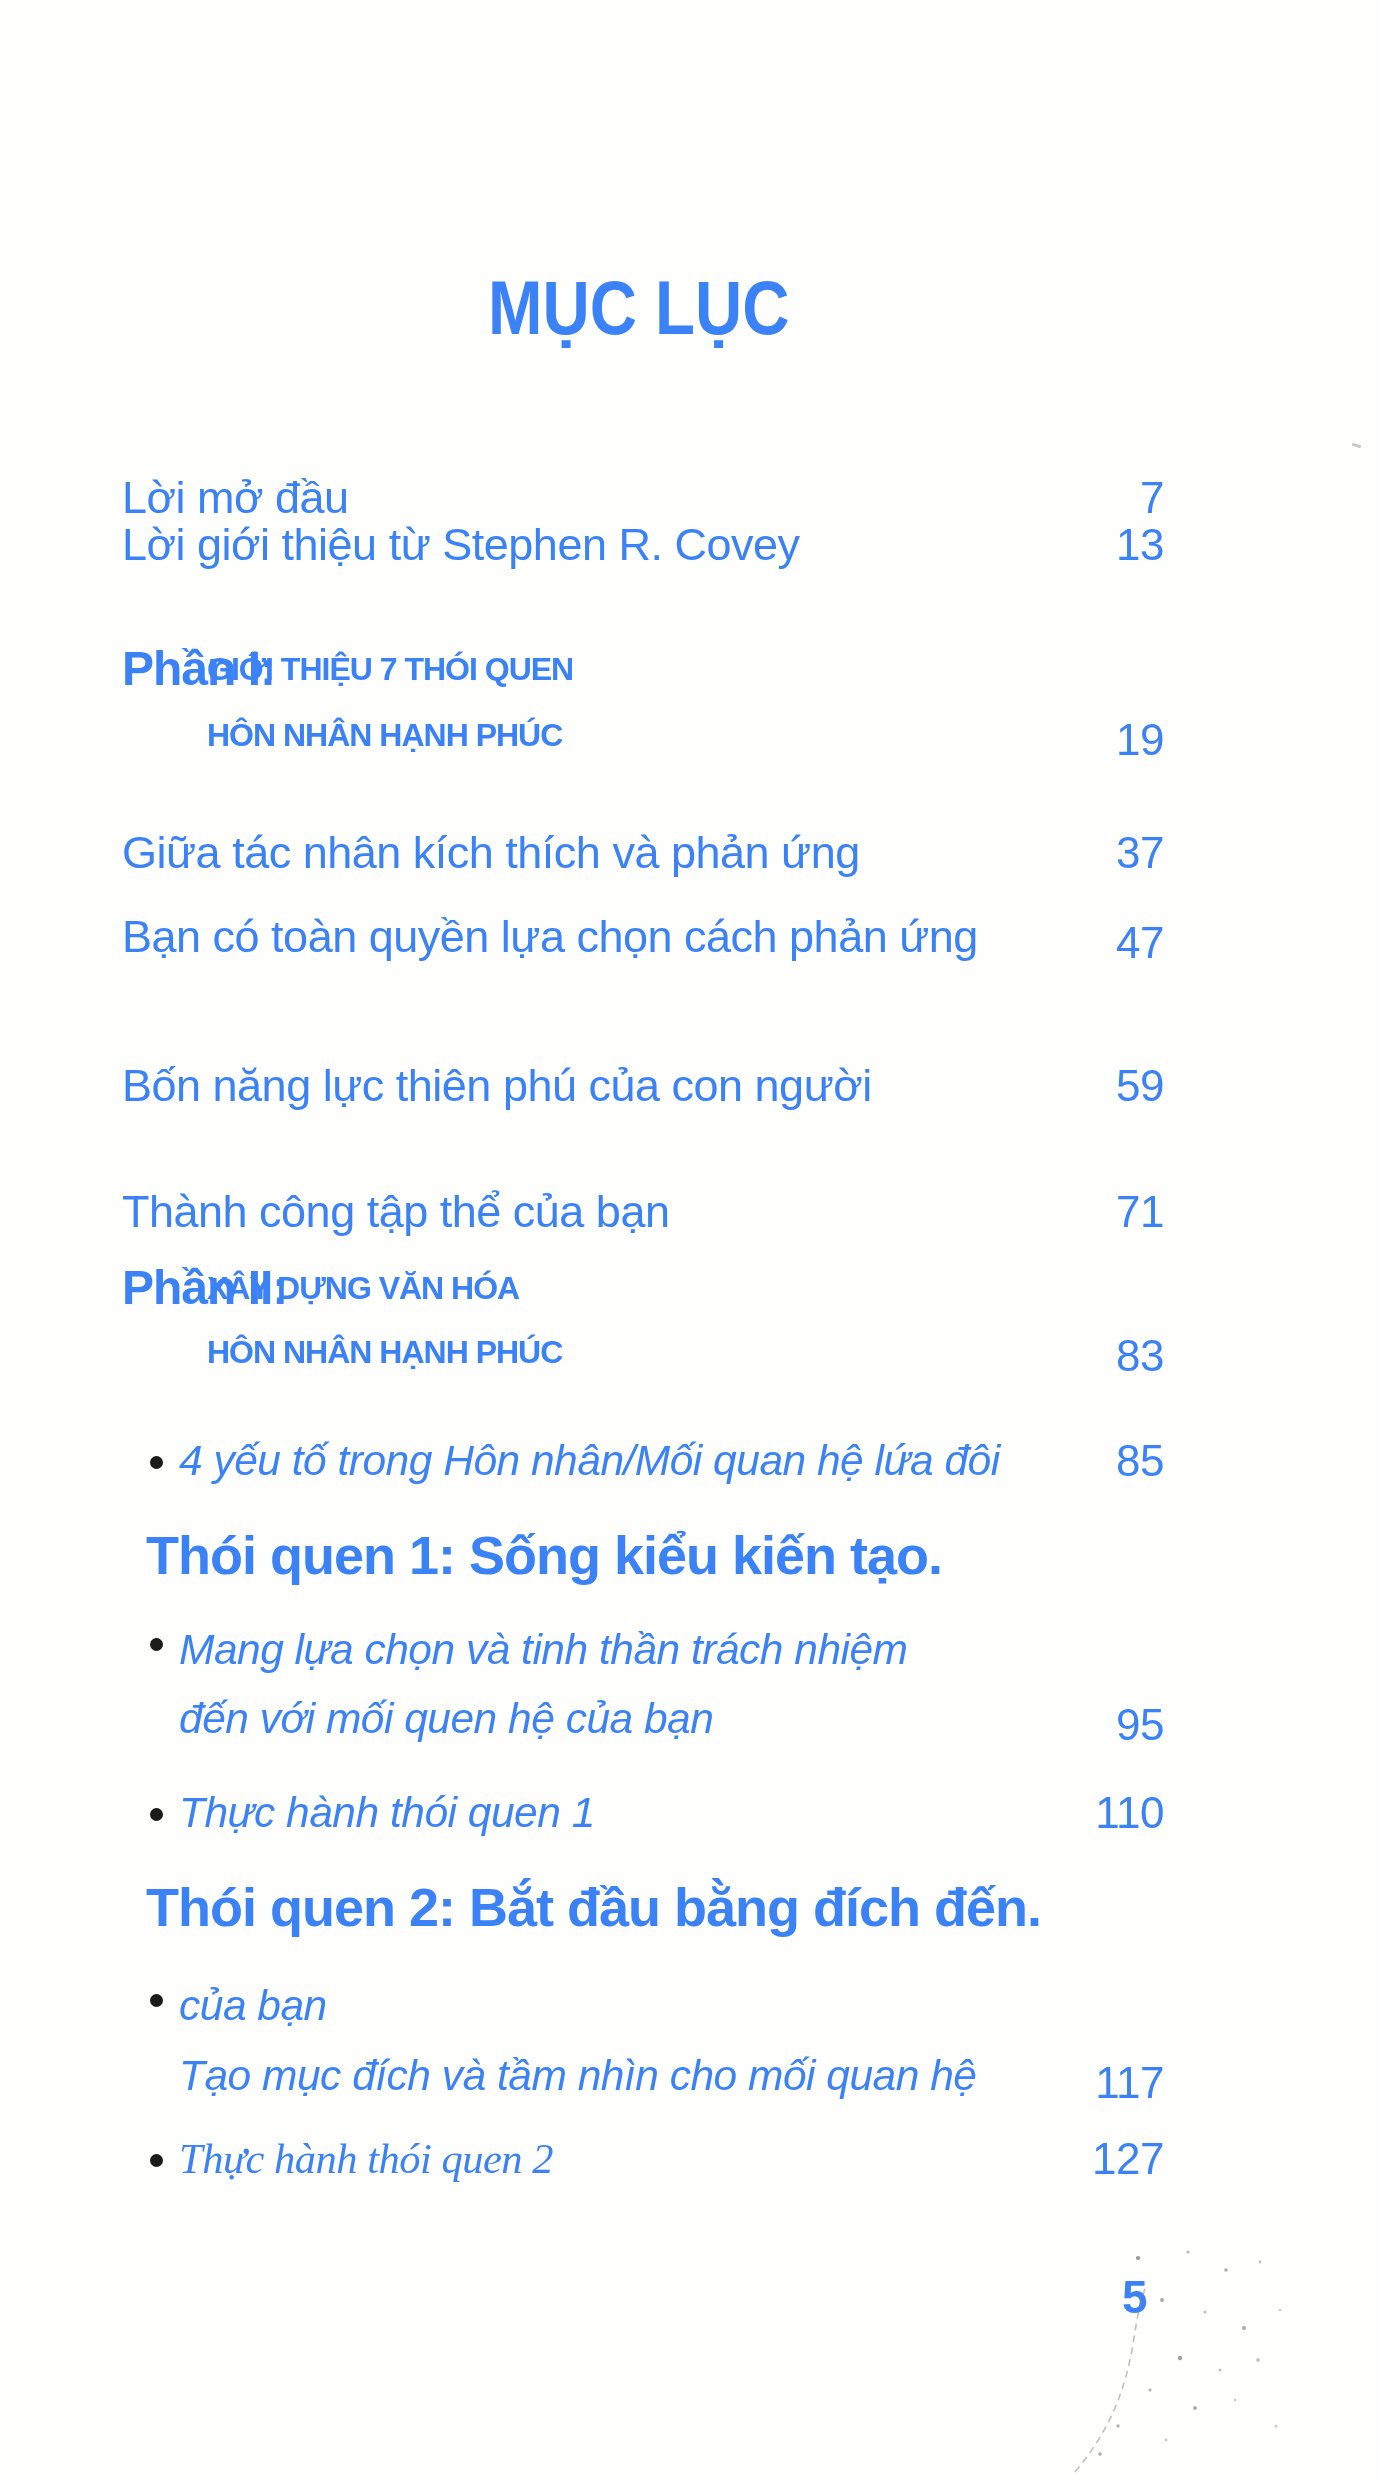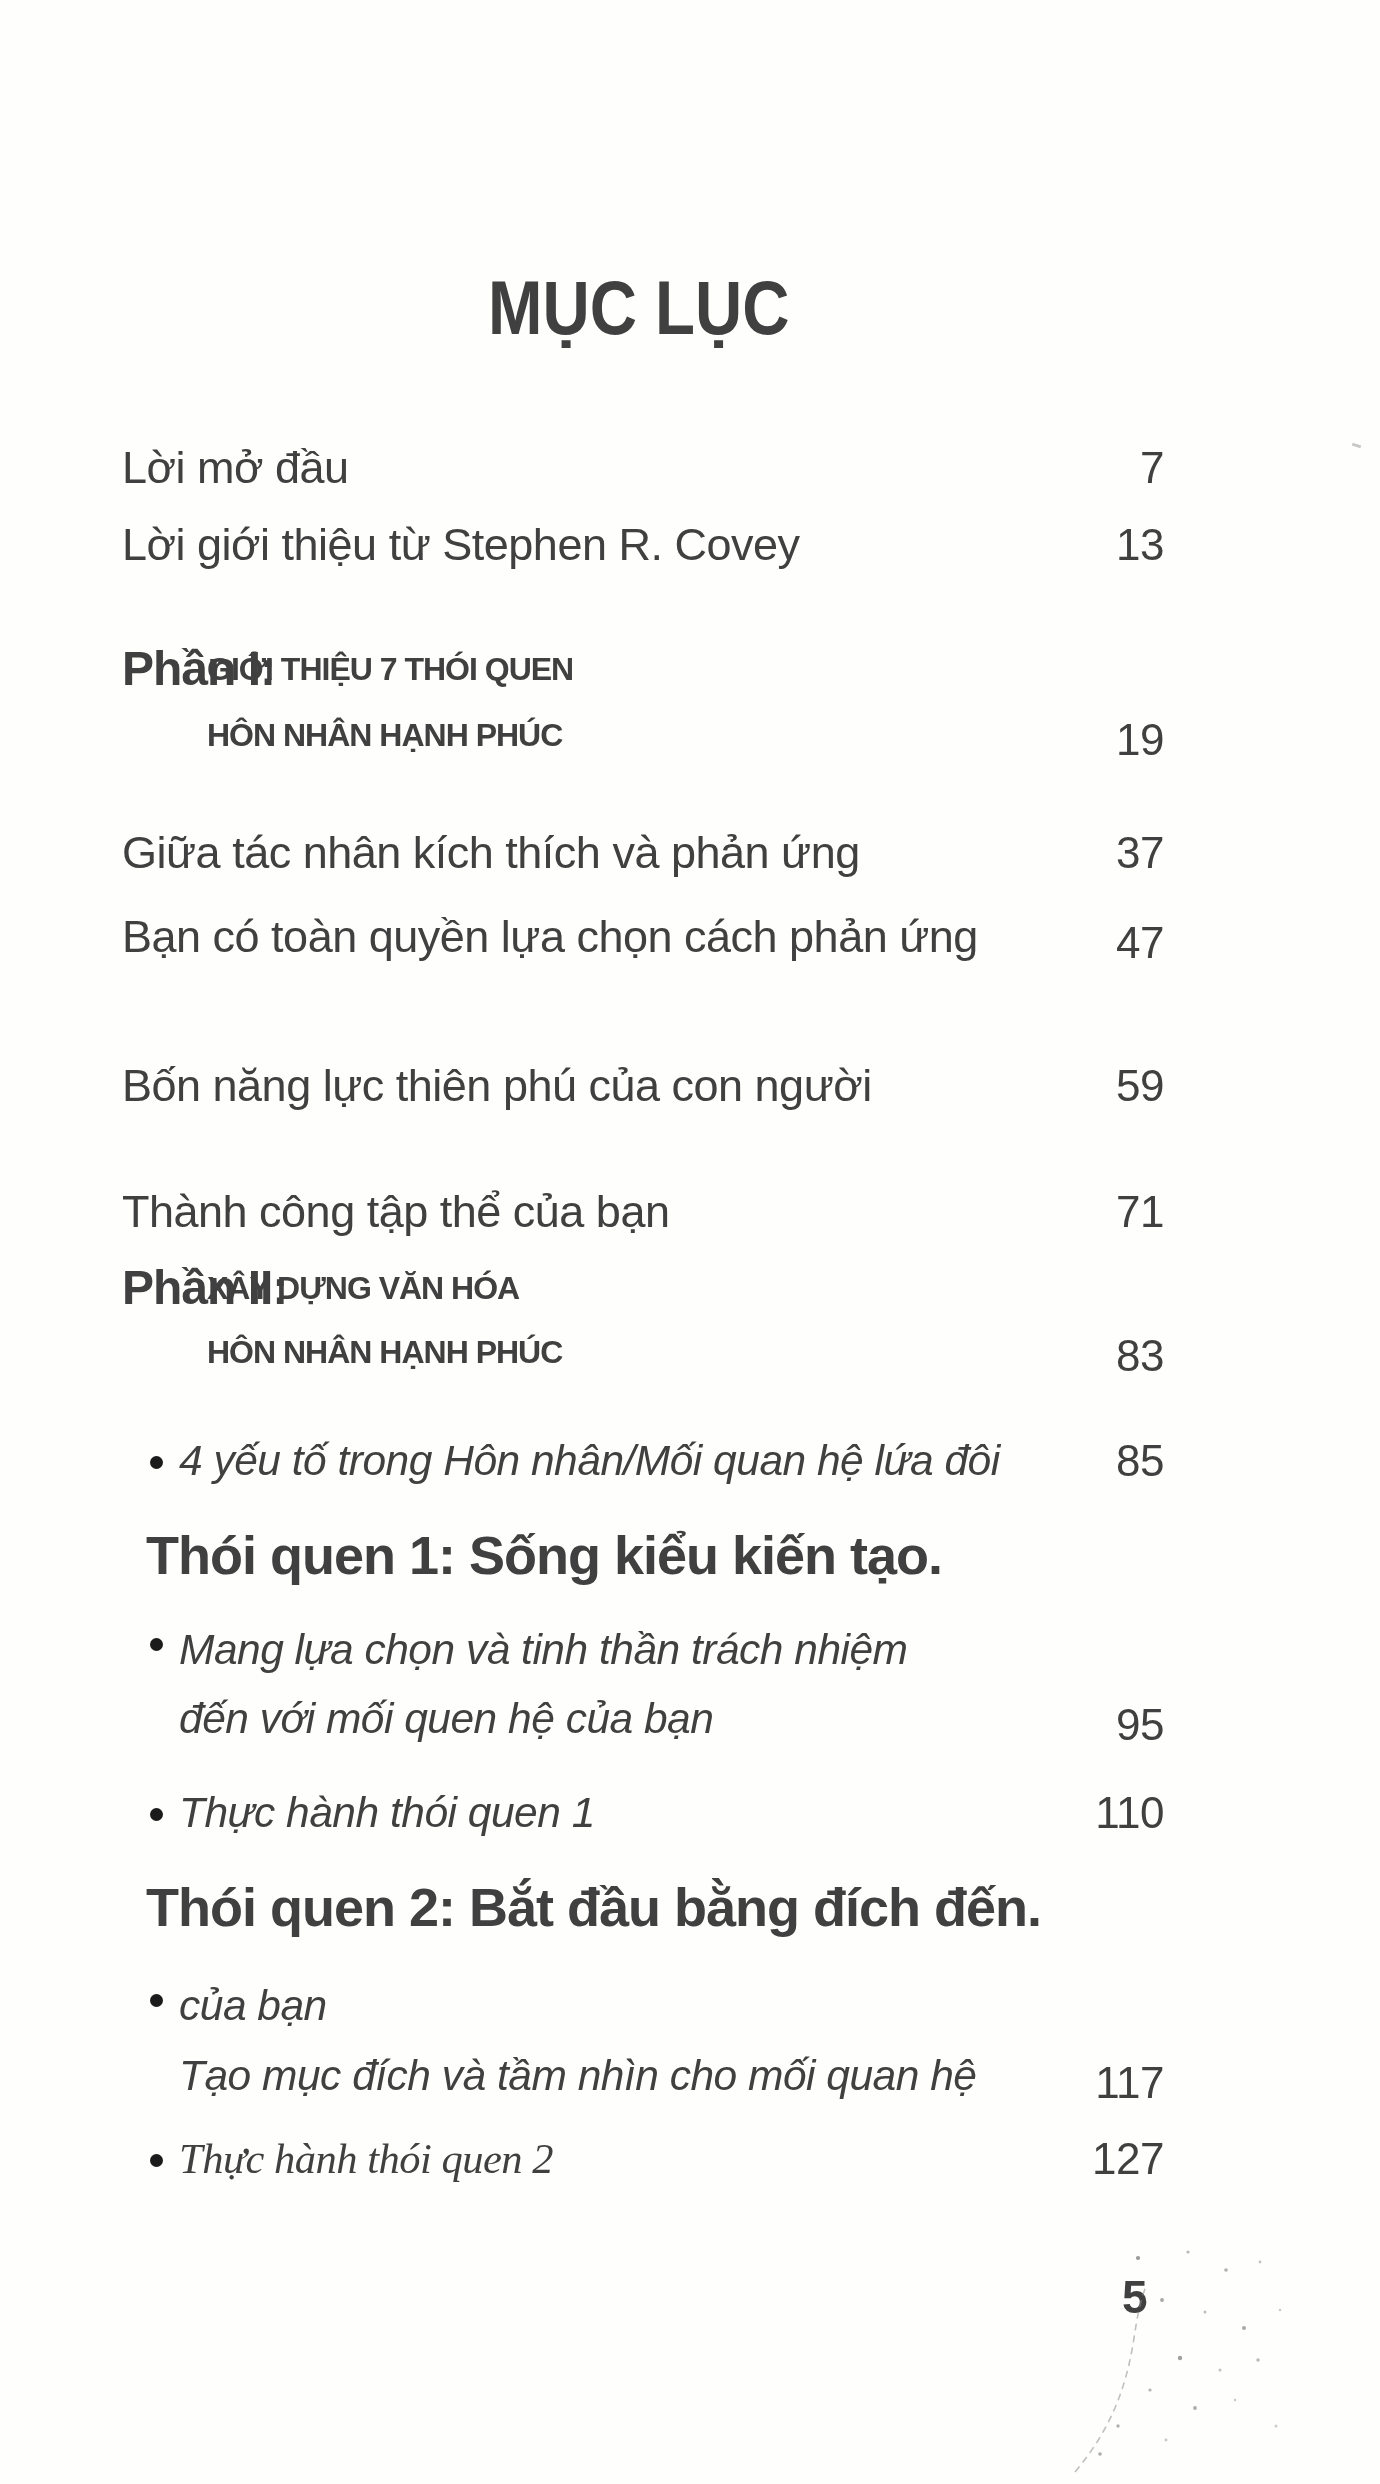--- a/index.html
+++ b/index.html
@@ -1,21 +1,21 @@
 <!DOCTYPE html>
 <html><head>
 <meta charset="utf-8">
 <style>
   html,body{margin:0;padding:0;background:#ffffff;}
   .page{
     position:relative;
     width:1380px;height:2484px;
     background:#fefefdff;
     font-family:"Liberation Sans","DejaVu Sans",sans-serif;
-    color:#404040;
+    color:#3b82f6;
     overflow:hidden;
   }
   .title{
     position:absolute;left:488px;top:264px;
     font-size:76px;font-weight:700;white-space:nowrap;
     transform:scaleX(.86);transform-origin:left top;
     letter-spacing:0;
   }
   #toc{position:absolute;left:122px;top:0;width:1042px;height:2484px;}
   .row{position:absolute;left:0;right:0;}
@@ -42,21 +42,21 @@
 </head>
 <body>
 
 <div class="page">
 
   <div class="title">MỤC LỤC</div>
 
   <div id="toc">
       <div class="row item" style="top: 440px;">
         <div class="lines">
-          <div class="line" style="line-height: 56px;">Lời mở đầu</div>
+          <div class="line" style="line-height: 56px; margin-top: 30px;">Lời mở đầu</div>
         </div>
         <span class="pnum">7</span>
       </div>
       <div class="row item" style="top: 517px;">
         <div class="lines">
           <div class="line" style="line-height: 56px;">Lời giới thiệu từ Stephen R. Covey</div>
         </div>
         <span class="pnum">13</span>
       </div>
       <div class="row part" style="top: 636px;">

